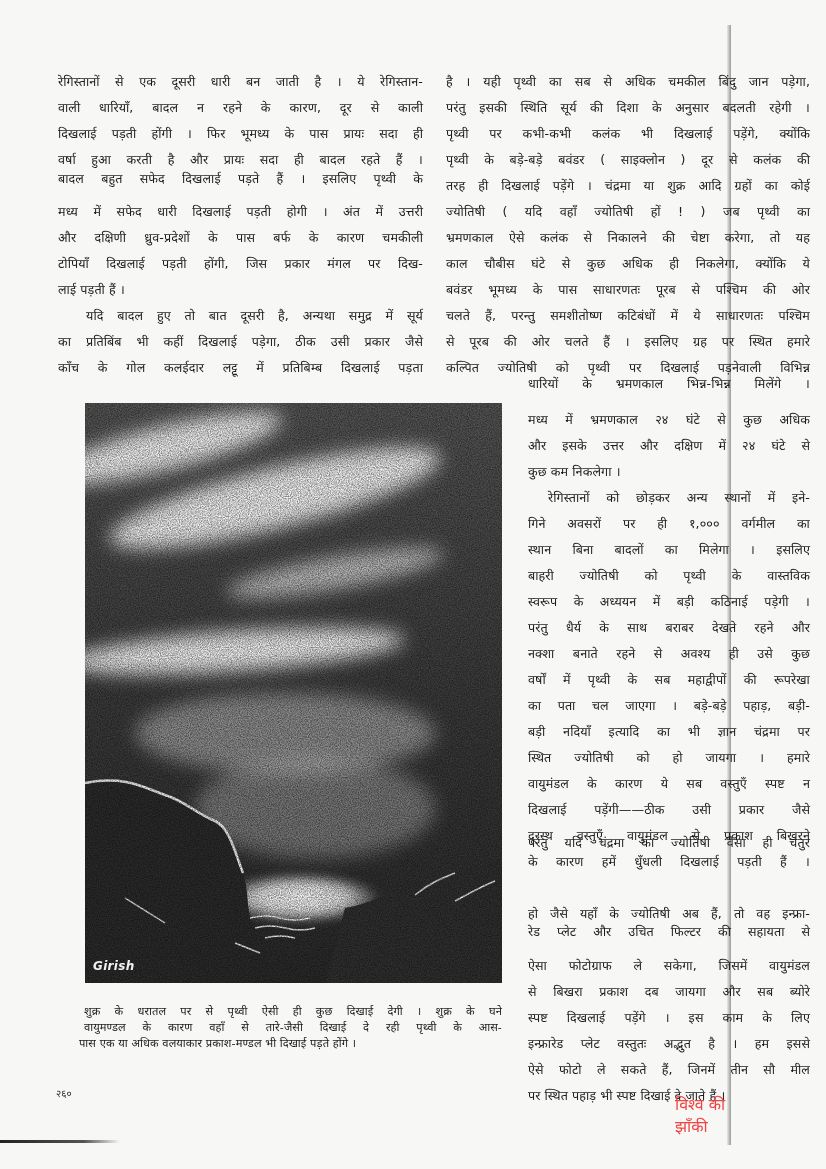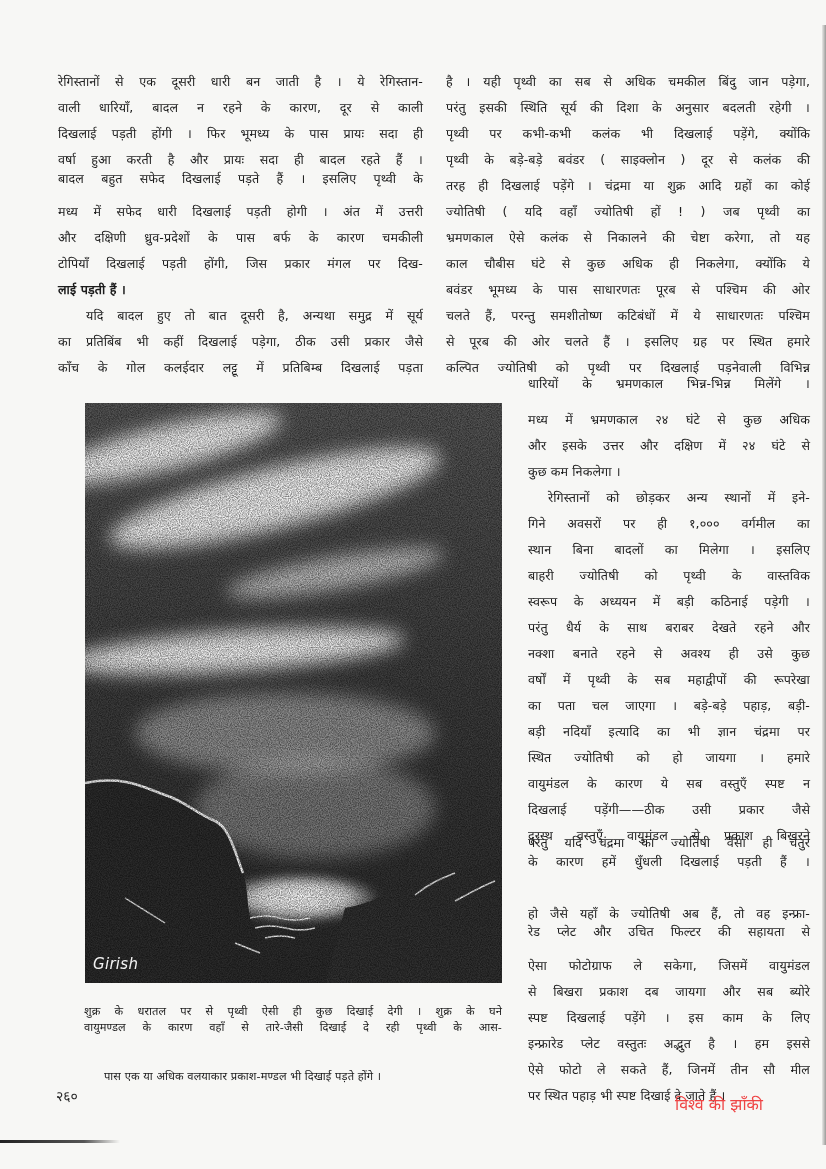--- a/index.html
+++ b/index.html
@@ -2,55 +2,55 @@
 <html><head>
 <meta charset="utf-8">
 <style>
   html, body { margin: 0; padding: 0; }
   body {
     width: 826px; height: 1169px; position: relative; overflow: hidden;
     background: #f7f7f5;
     font-family: "DejaVu Sans", sans-serif;
     color: #1c1c1c;
   }
-  .page { position: absolute; left: 0; top: 0; width: 826px; height: 1169px; }
+  .page { position: absolute; left: 0; top: 0; width: 731px; height: 1169px; }
   .edge-right {
     position: absolute; right: 0; top: 25px; width: 4px; height: 1120px;
     background: linear-gradient(to right, #e8e8e6, #9a9a98);
   }
   .line {
     position: absolute; white-space: nowrap; font-size: 12.6px; line-height: 18px;
     letter-spacing: 0.1px;
   }
   .col-left .line { left: 58px; width: 365px; text-align: justify; text-align-last: justify; }
-  .col-left .line.last { text-align-last: left; font-weight: bold; }
+  .col-left .line.last { text-align-last: left; }
   .col-left .line.indent { left: 86px; width: 337px; }
   .col-right .line { left: 446px; width: 364px; text-align: justify; text-align-last: justify; }
   .col-right .line.narrow { left: 528px; width: 282px; }
   .col-right .line.narrow.indent { left: 548px; width: 262px; }
   .col-right .line.last { text-align-last: left; }
 
   .figure {
     position: absolute; left: 85px; top: 403px; width: 417px; height: 580px;
     background: #3a3a3a; overflow: hidden;
   }
   .figure svg { display: block; width: 100%; height: 100%; }
   .signature {
     position: absolute; left: 8px; bottom: 10px; color: #f2f2f2;
-    font-family: "DejaVu Sans", sans-serif; font-weight: normal; font-style: italic;
-    font-size: 15px; letter-spacing: 0.3px;
+    font-family: "DejaVu Sans", sans-serif; font-weight: bold; font-style: italic;
+    font-size: 12px; letter-spacing: 0.3px;
   }
   .caption .line {
     font-size: 11.2px; line-height: 16px; width: 418px; left: 84px;
     text-align: justify; text-align-last: justify;
   }
-  .caption .line.c3 { left: 104px; width: 406px; text-align-last: left; margin-top: 33px; }
+  .caption .line.c3 { left: 79px; width: 406px; text-align-last: left; }
 
   .page-number {
-    position: absolute; left: 56px; top: 1086px; font-size: 14px; color: #2a2a2a;
+    position: absolute; left: 56px; top: 1086px; font-size: 10px; color: #2a2a2a;
   }
   .watermark {
     position: absolute; left: 205px; top: 1085px; font-size: 28px;
     font-family: "DejaVu Serif", serif; font-style: italic; letter-spacing: 1px;
     color: transparent; -webkit-text-stroke: 0.8px #7a7a7a;
   }
   .running-title {
     position: absolute; left: 675px; top: 1093px; font-size: 16px; color: #ef4444;
   }
   .bottom-rule {

